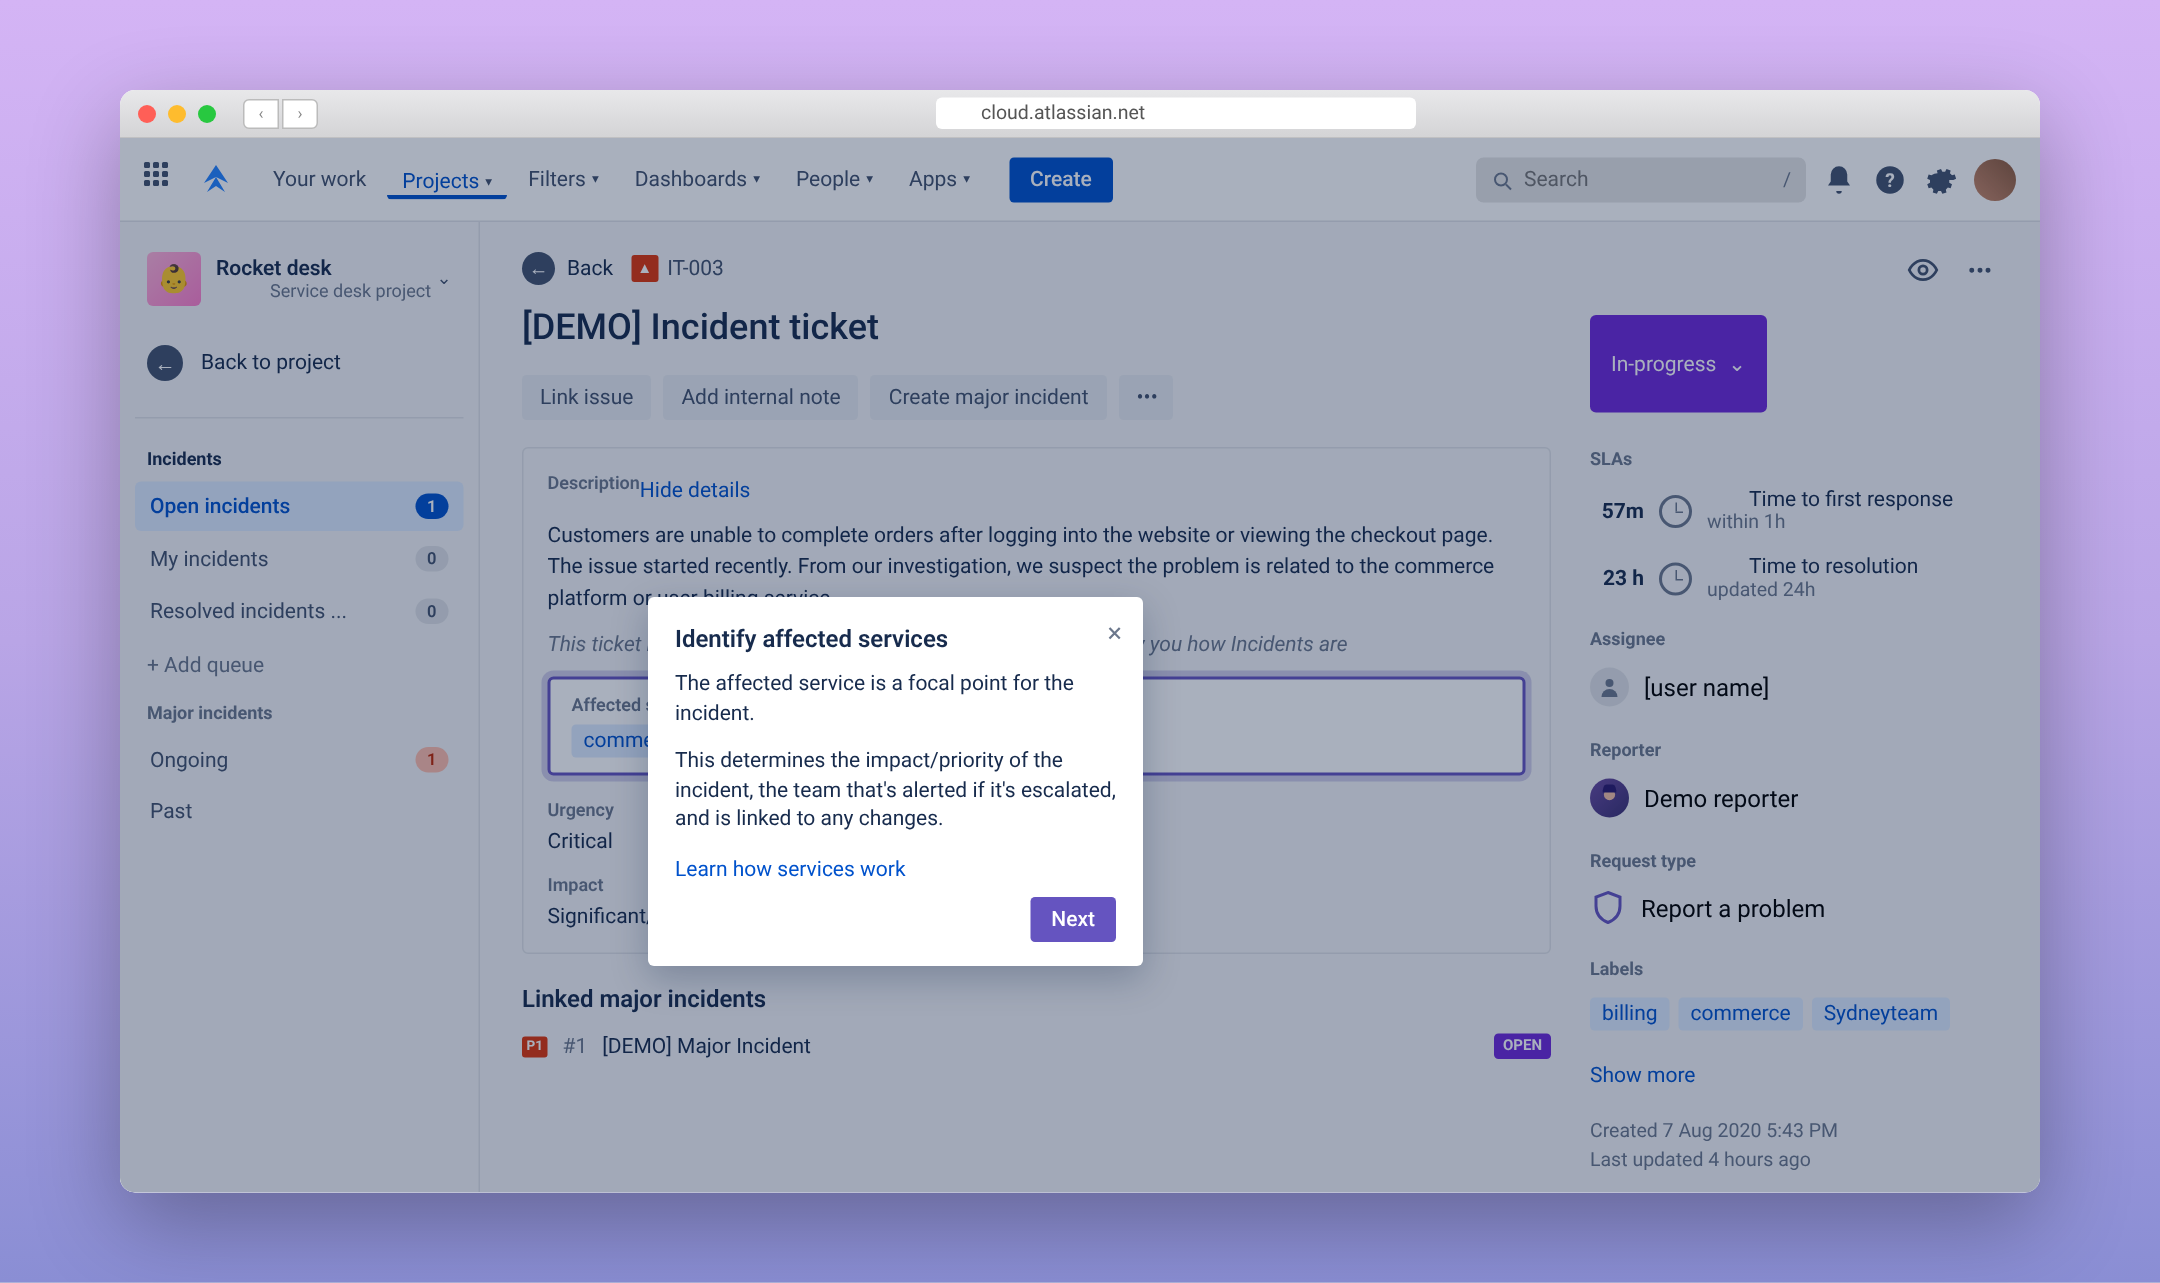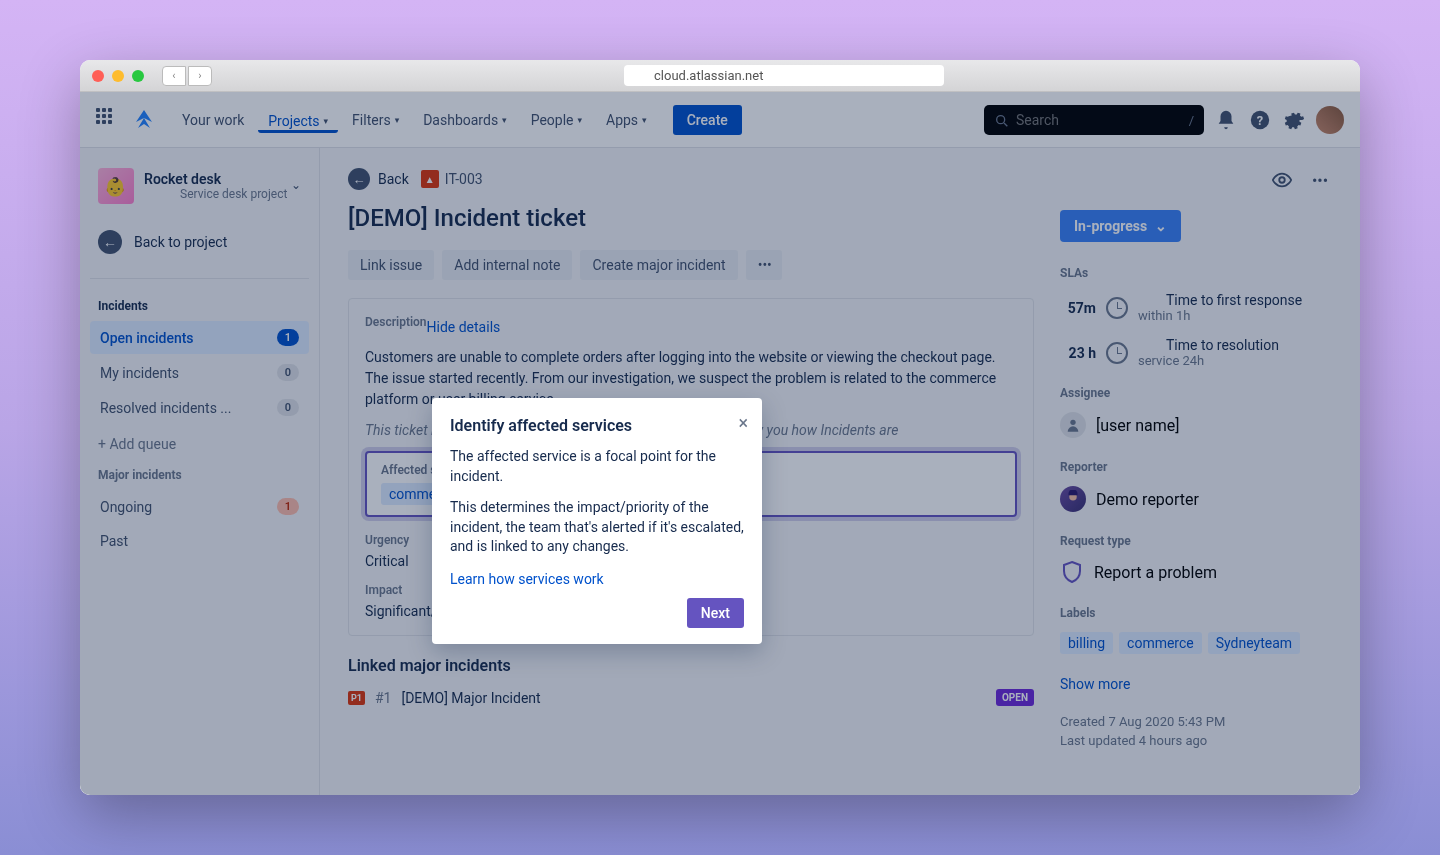--- a/index.html
+++ b/index.html
@@ -21,21 +21,21 @@
 .topnav { background: #fff; height: 56px; display: flex; align-items: center; padding: 0 16px; border-bottom: 1px solid #dfe1e6; gap: 4px; position: relative; z-index: 10; }
 .waffle { width: 24px; height: 24px; display: grid; grid-template-columns: repeat(3,4px); grid-template-rows: repeat(3,4px); gap: 2px; margin-right: 8px; cursor: pointer; }
 .waffle span { background: #42526e; border-radius: 1px; }
 .logo { width: 24px; height: 24px; margin-right: 12px; cursor: pointer; }
 .navitem { padding: 4px 10px; font-size: 14px; color: #42526e; cursor: pointer; display: flex; align-items: center; gap: 4px; border-radius: 3px; }
 .navitem.active { color: #0052cc; border-bottom: 3px solid #0052cc; padding-bottom: 1px; margin-bottom: -3px; }
 .caret { font-size: 9px; color: #42526e; }
 .createbtn { background: #0052cc; color: #fff; border: none; padding: 7px 14px; border-radius: 3px; font-size: 14px; font-weight: 500; cursor: pointer; margin-left: 12px; }
 .navright { margin-left: auto; display: flex; align-items: center; gap: 10px; }
 .searchbox { position: relative; }
-.searchbox input { background: #000000; border: none; border-radius: 5px; padding: 7px 30px 7px 32px; width: 220px; font-size: 14px; color: #6b778c; }
+.searchbox input { background: #e5e5e5; border: none; border-radius: 5px; padding: 7px 30px 7px 32px; width: 220px; font-size: 14px; color: #6b778c; }
 .searchicon { position: absolute; left: 10px; top: 8px; width: 16px; height: 16px; fill: #6b778c; }
 .kbd { position: absolute; right: 10px; top: 8px; font-size: 13px; color: #6b778c; }
 .icnbtn { width: 24px; height: 24px; display: flex; align-items: center; justify-content: center; cursor: pointer; color: #42526e; }
 .avatar-top { width: 28px; height: 28px; border-radius: 50%; background: linear-gradient(45deg, #c9896b, #8b5a3c); cursor: pointer; }
 
 .body { flex: 1; display: flex; overflow: hidden; position: relative; }
 .sidebar { width: 240px; background: #f4f5f7; padding: 20px 10px; border-right: 1px solid #dfe1e6; position: relative; z-index: 10; }
 .proj { display: flex; align-items: center; gap: 10px; padding: 0 8px 16px; position: relative; }
 .projicon { width: 36px; height: 36px; border-radius: 4px; background: linear-gradient(135deg, #ffb3d9, #ff80cc); display: flex; align-items: center; justify-content: center; font-size: 18px; }
 .projname { font-size: 14px; font-weight: 600; color: #172b4d; }
@@ -77,21 +77,21 @@
 
 .linkedhead { font-size: 16px; font-weight: 600; color: #172b4d; margin-bottom: 14px; }
 .linkedrow { display: flex; align-items: center; gap: 10px; }
 .p1 { background: #de350b; color: #fff; font-size: 9px; font-weight: 700; padding: 2px 3px; border-radius: 2px; }
 .linknum { font-size: 14px; color: #6b778c; }
 .linktitle { font-size: 14px; color: #172b4d; cursor: pointer; }
 .openbadge { margin-left: auto; background: #6d28d9; color: #fff; font-size: 10px; font-weight: 700; padding: 3px 6px; border-radius: 3px; }
 
 .rightcol { width: 310px; padding: 20px 28px 20px 10px; position: relative; z-index: 10; }
 .rightactions { display: flex; justify-content: flex-end; gap: 14px; margin-bottom: 18px; color: #42526e; }
-.status { background: #3b82f6; color: #fff; border: none; padding: 8px 14px; border-radius: 4px; font-size: 14px; font-weight: 700; cursor: pointer; display: flex; align-items: center; gap: 8px; margin-bottom: 24px; }
+.status { background: #6d28d9; color: #fff; border: none; padding: 24px 14px; border-radius: 4px; font-size: 14px; font-weight: 400; cursor: pointer; display: flex; align-items: center; gap: 8px; margin-bottom: 24px; }
 .seclabel { font-size: 12px; font-weight: 700; color: #6b778c; margin-bottom: 12px; }
 .slarow { display: flex; align-items: center; gap: 10px; margin-bottom: 14px; }
 .slatime { font-size: 14px; font-weight: 700; color: #172b4d; min-width: 36px; text-align: right; }
 .clock { width: 22px; height: 22px; border: 2px solid #6b778c; border-radius: 50%; position: relative; }
 .clock::after { content: ''; position: absolute; width: 1px; height: 6px; background: #6b778c; top: 3px; left: 9px; }
 .clock::before { content: ''; position: absolute; width: 5px; height: 1px; background: #6b778c; top: 9px; left: 9px; }
 .slalabel { font-size: 14px; color: #172b4d; margin-left: 28px; }
 .slasub { font-size: 13px; color: #6b778c; }
 .person { display: flex; align-items: center; gap: 10px; margin-bottom: 22px; }
 .pavatar { width: 26px; height: 26px; border-radius: 50%; background: #dfe1e6; display: flex; align-items: center; justify-content: center; }
@@ -303,21 +303,21 @@
           <div>
               <div class="slalabel">Time to first response</div>
               <div class="slasub">within 1h</div>
             </div>
         </div>
         <div class="slarow">
           <span class="slatime">23 h</span>
           <span class="clock"></span>
           <div>
               <div class="slalabel">Time to resolution</div>
-              <div class="slasub">service 24h</div>
+              <div class="slasub">updated 24h</div>
             </div>
         </div>
         <div class="seclabel" style="margin-top:18px;">Assignee</div>
         <div class="person">
           <div class="pavatar">
               <svg width="16" height="16" viewBox="0 0 24 24">
                 <circle cx="12" cy="8" r="4" fill="#6b778c"></circle>
                 <path fill="#6b778c" d="M4 22a8 8 0 0 1 16 0z"></path>
               </svg>
             </div>

